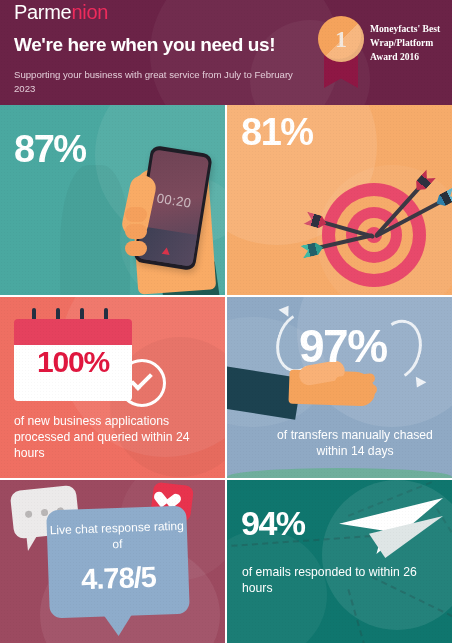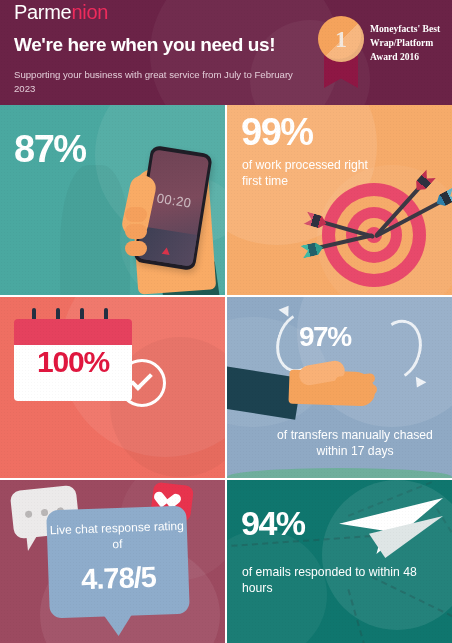--- a/index.html
+++ b/index.html
@@ -195,21 +195,21 @@
     position: absolute; left: 131px; top: 77px; width: 21px; height: 11px;
     border-left: 4px solid #ffffff; border-bottom: 4px solid #ffffff;
     transform: rotate(-45deg);
   }
   .t3 .stat-txt { left: 14px; top: 116px; width: 200px; }
 
   
   .t4 .b1 { width: 190px; height: 190px; left: 70px; top: -60px; background: rgba(255,255,255,0.10); }
   .t4 .b2 { width: 150px; height: 110px; left: -50px; top: 20px; background: rgba(255,255,255,0.07); border-radius: 50%; }
   .t4 .bgrass { position: absolute; left: 0; bottom: -8px; width: 225px; height: 18px; background: #6fae9c; border-radius: 50% 50% 0 0; }
-  .t4 .stat-num { left: 72px; top: 26px; font-size: 28px; }
+  .t4 .stat-num { left: 72px; top: 26px; font-size: 46px; }
   .t4 .stat-txt { left: 38px; top: 130px; width: 180px; text-align: center; }
   .circ-arrow { position: absolute; }
   .ca-left {
     left: 50px; top: 14px; width: 46px; height: 62px;
     border: 3px solid rgba(255,255,255,0.82);
     border-right-color: transparent; border-top-color: transparent;
     border-radius: 50%;
     transform: rotate(18deg);
   }
   .ca-right {
@@ -401,62 +401,62 @@
         <div class="arrow a3">
             <div class="shaft"></div>
             <div class="fl"></div>
           </div>
         <div class="arrow a4">
             <div class="shaft"></div>
             <div class="fl"></div>
           </div>
       </div>
 
-      <div class="stat-num">99%</div>
-      <div class="stat-txt">of work processed right first time</div>
+      <div class="stat-num">81%</div>
       <div class="noise"></div>
     </div>
 
     <div class="tile t3">
       <div class="blob b1"></div>
       <div class="blob b2"></div>
 
       <div class="cal">
         <div class="cal-ring cr1"></div>
         <div class="cal-ring cr2"></div>
         <div class="cal-ring cr3"></div>
         <div class="cal-ring cr4"></div>
         <div class="cal-top"></div>
         <div class="cal-body"></div>
         <div class="cal-num">100%</div>
       </div>
       <div class="check-circle"></div>
       <div class="check-mark"></div>
 
+      <div class="stat-txt">of new business applications processed and queried within 24 hours</div>
       <div class="noise"></div>
     </div>
 
     <div class="tile t4">
       <div class="blob b1"></div>
       <div class="blob b2"></div>
       <div class="bgrass"></div>
 
       <div class="circ-arrow ca-left"></div>
       <div class="circ-arrow ca-right"></div>
       <div class="ah ah-up"></div>
       <div class="ah ah-dn"></div>
 
       <div class="arm-sleeve"></div>
       <div class="hand-palm"></div>
       <div class="hand-thumb"></div>
       <div class="hand-f hf1"></div>
       <div class="hand-f hf2"></div>
 
       <div class="stat-num">97%</div>
-      <div class="stat-txt">of transfers manually chased within 17 days</div>
+      <div class="stat-txt">of transfers manually chased within 14 days</div>
       <div class="noise"></div>
     </div>
 
     <div class="tile t5">
       <div class="blob b1"></div>
       <div class="blob b2"></div>
 
       <div class="bub-grey">
         <div class="bg-dot bgd1"></div>
         <div class="bg-dot bgd2"></div>
@@ -483,18 +483,18 @@
       <div class="dash d3"></div>
       <div class="dash d4"></div>
       <div class="dash d5"></div>
 
       <div class="plane">
         <div class="plane-main"></div>
         <div class="plane-fold"></div>
       </div>
 
       <div class="stat-num">94%</div>
-      <div class="stat-txt">of emails responded to within 48 hours</div>
+      <div class="stat-txt">of emails responded to within 26 hours</div>
       <div class="noise"></div>
     </div>
 
   </div>
 </div>
 
 </body></html>

